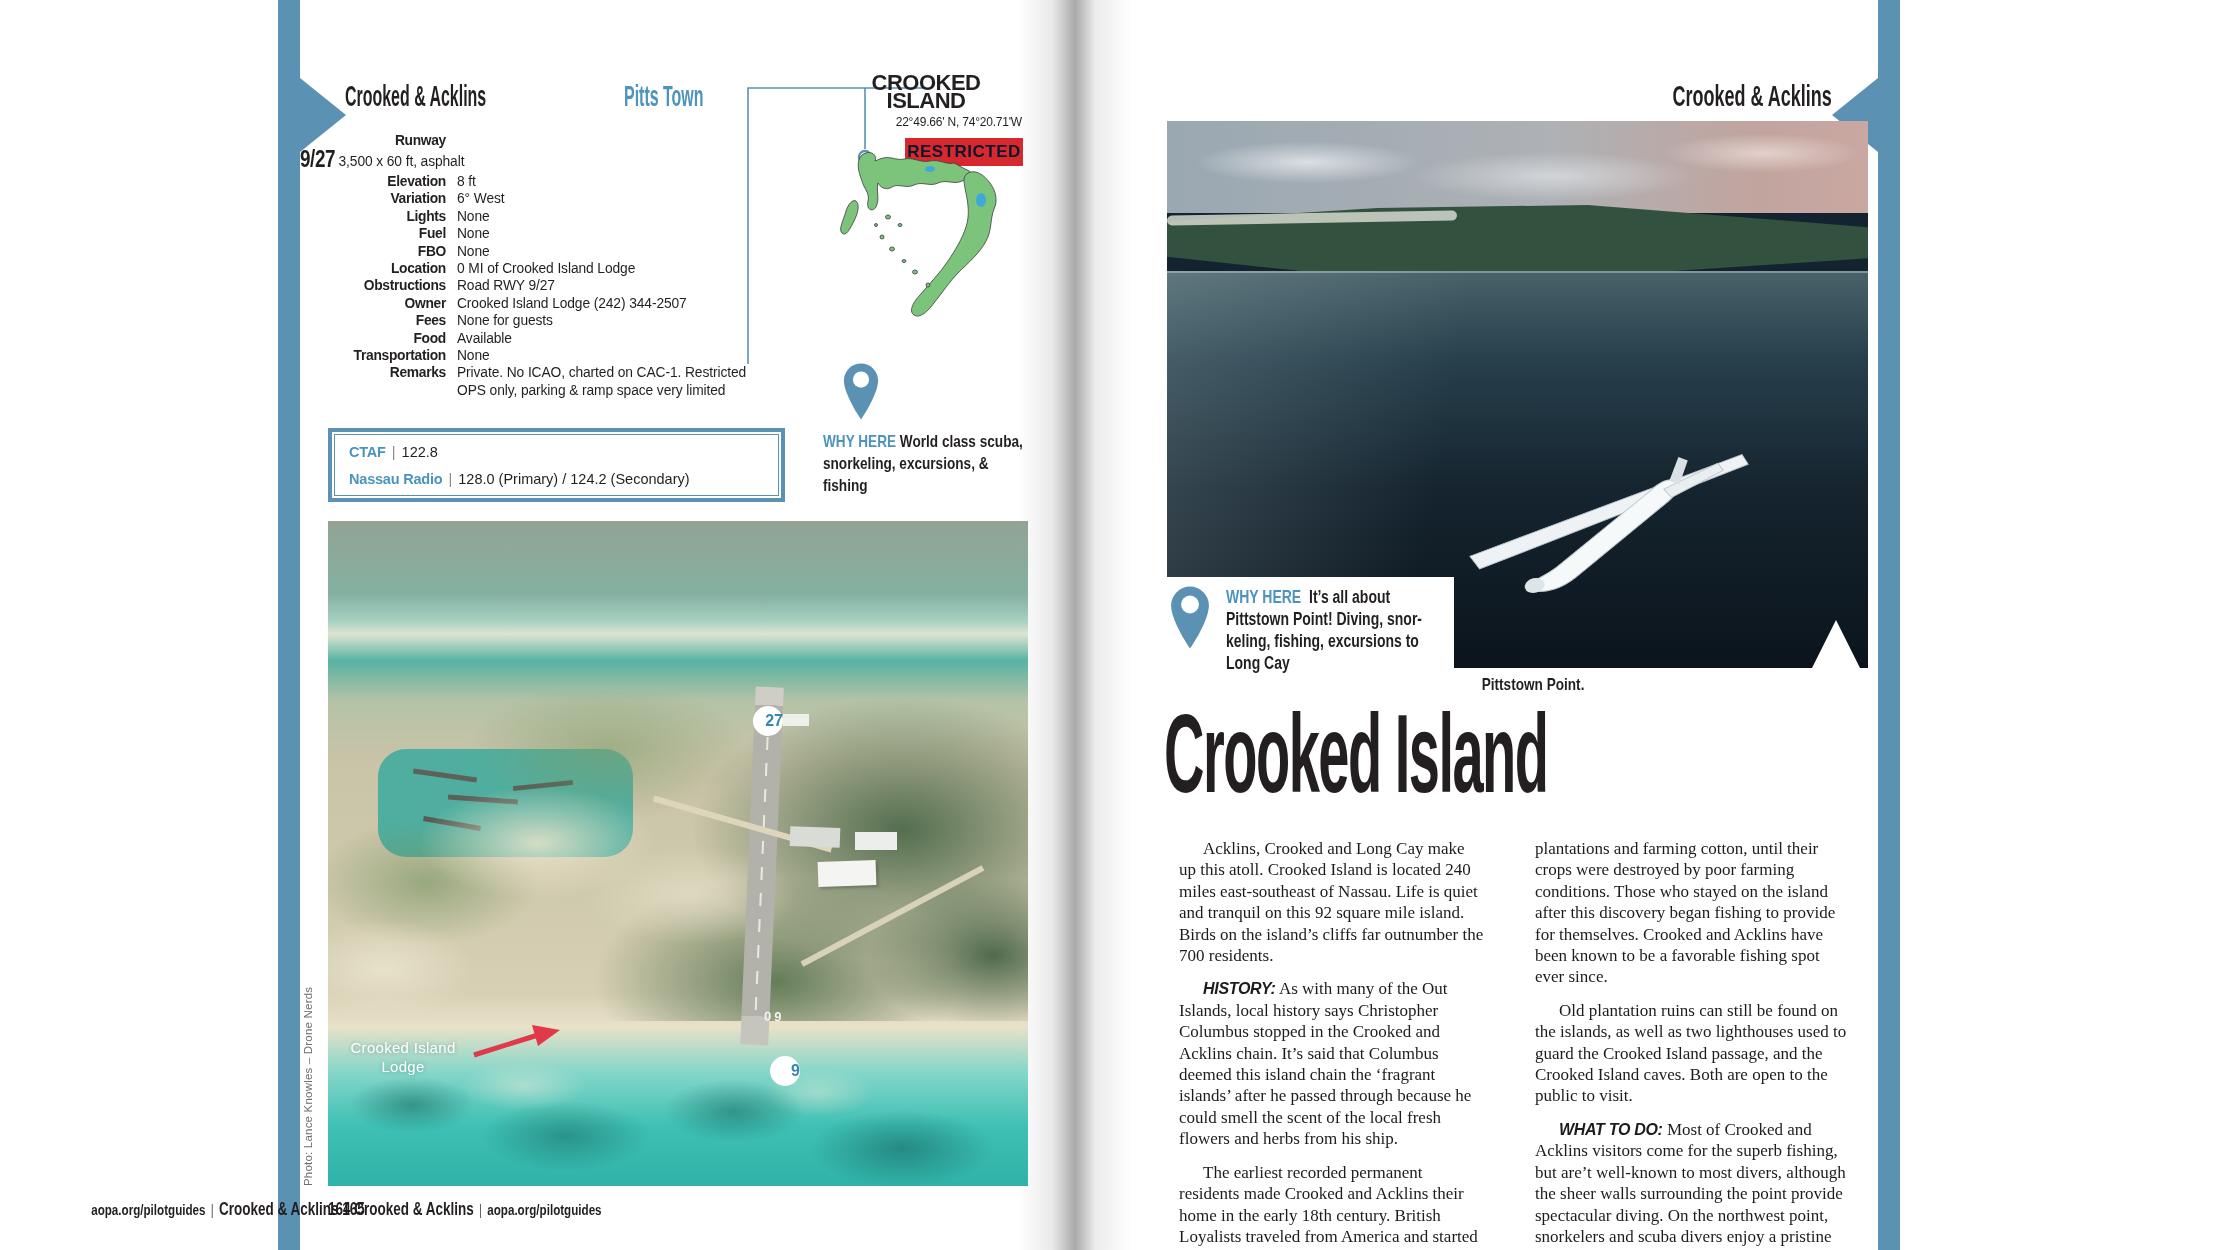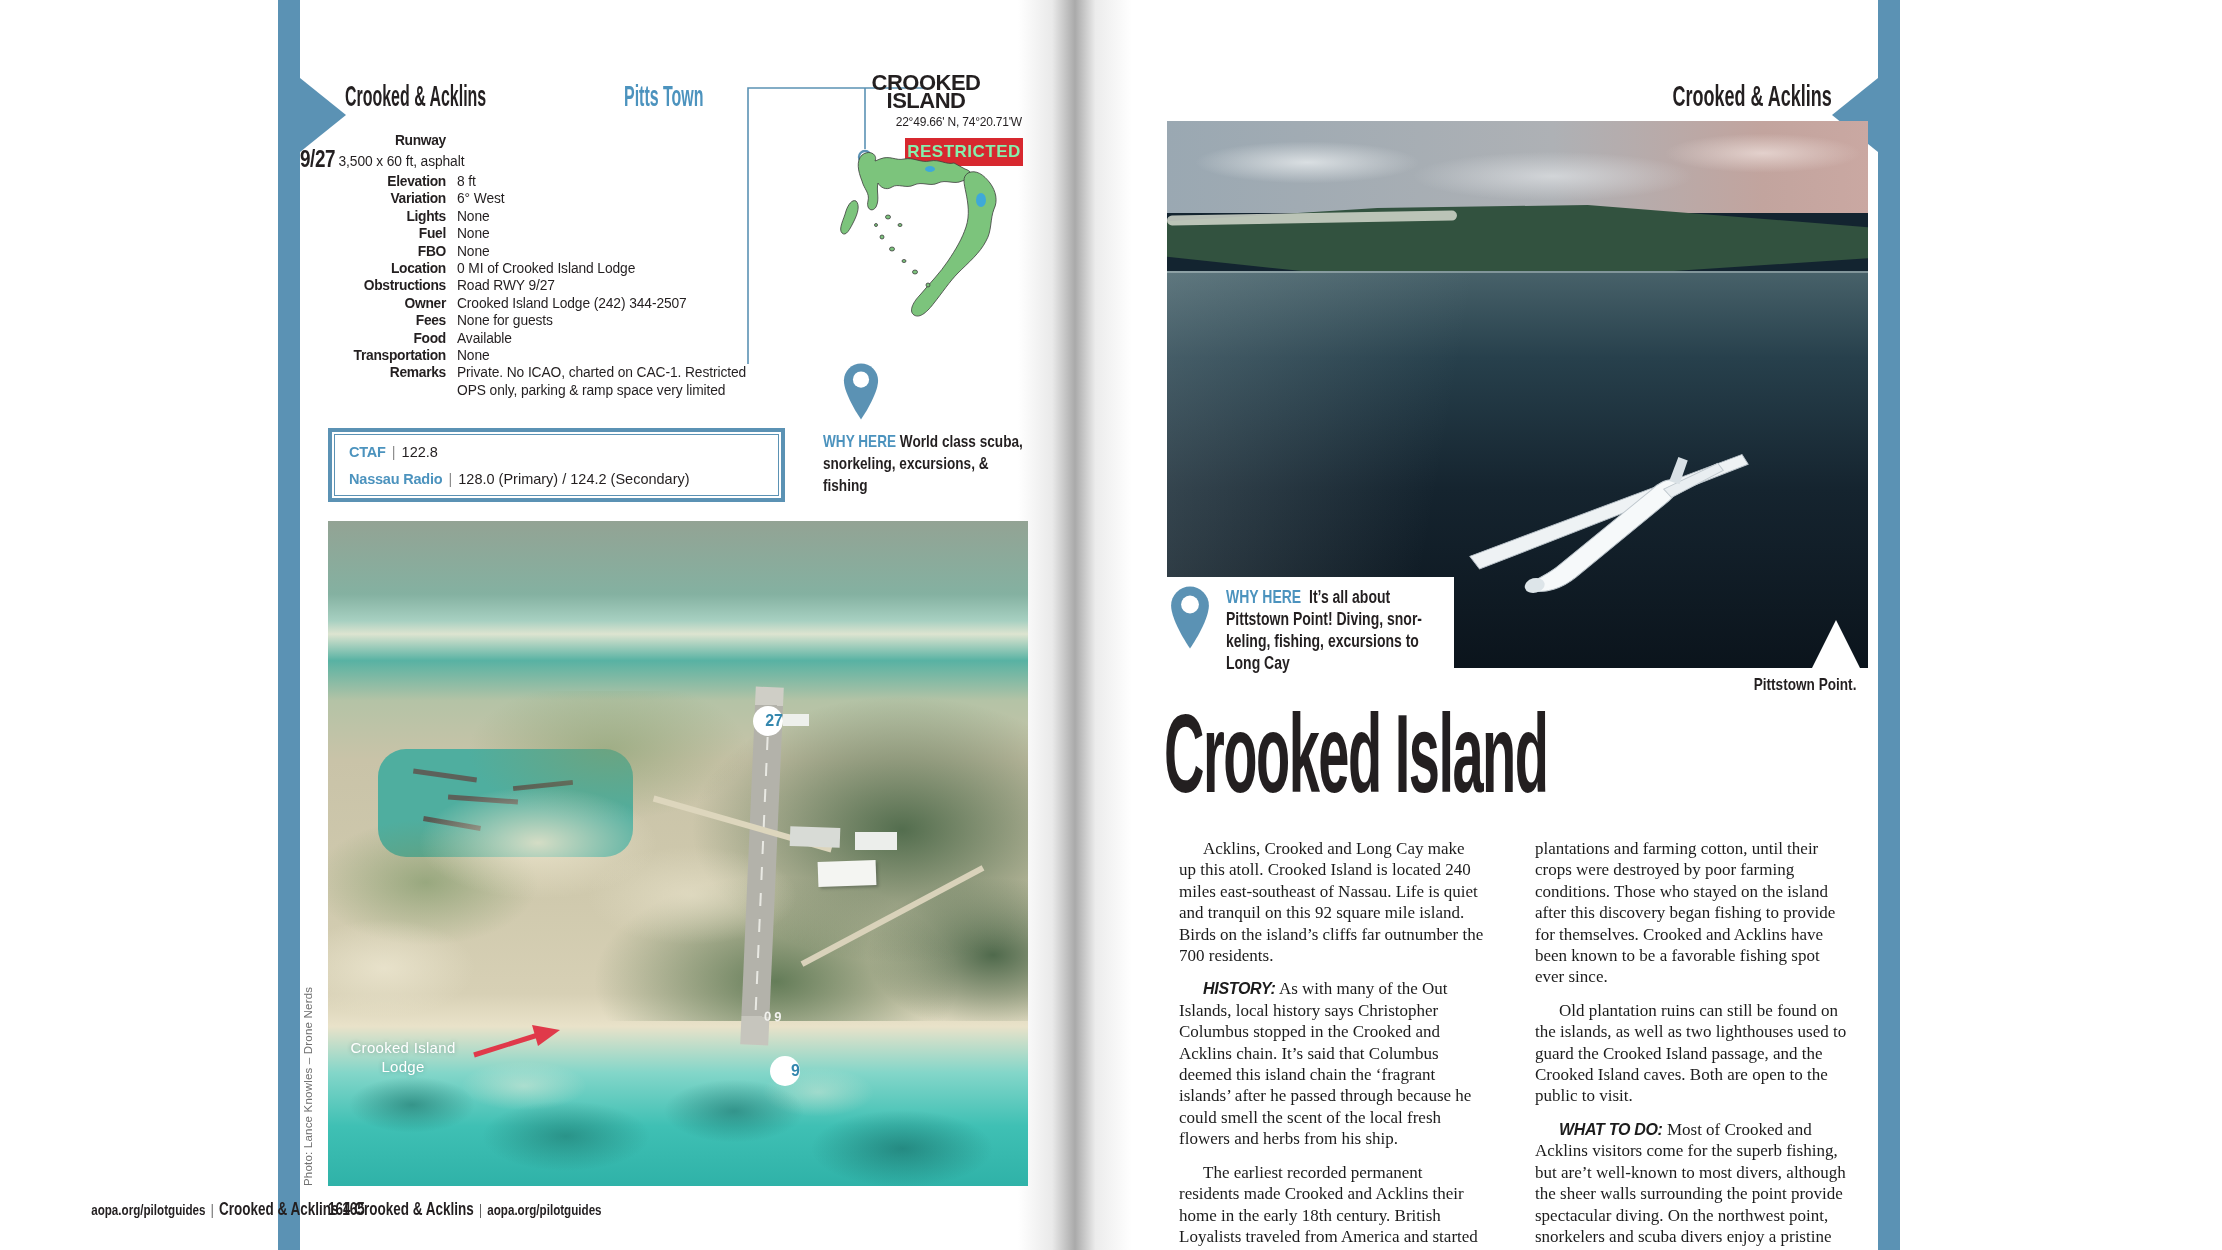--- a/index.html
+++ b/index.html
@@ -35,39 +35,39 @@
   
   #freqbox{position:absolute;left:328px;top:428px;width:457px;height:74px;border:4px solid #5b92b4;box-sizing:border-box;}
   #freqbox .inner{position:absolute;left:2px;top:2px;right:2px;bottom:2px;border:1px solid #5b92b4;padding:9px 0 0 14px;box-sizing:border-box;}
   .freq-row{font-size:14.5px;line-height:16px;margin-bottom:11px;white-space:nowrap;}
   .freq-row b{letter-spacing:-.2px;}
   .freq-sep{color:#8a8a8a;padding:0 6px;font-weight:normal;}
 
   
   #map-label{position:absolute;left:830px;top:74px;width:192px;text-align:center;font-weight:bold;font-size:22px;line-height:18px;letter-spacing:-.5px;}
   #map-coords{position:absolute;left:830px;top:115px;width:192px;text-align:right;font-size:12px;letter-spacing:-.2px;}
-  #restricted{position:absolute;left:905px;top:138px;width:118px;height:28px;background:#d7282f;color:#86efac;
+  #restricted{position:absolute;left:905px;top:138px;width:118px;height:28px;background:#d7282f;color:#0f172a;
               font-weight:bold;font-size:17px;letter-spacing:.5px;text-align:center;line-height:28px;}
   .whyhere{font-weight:bold;font-size:17px;line-height:22px;transform:scaleX(.8);transform-origin:left;white-space:nowrap;}
   #whyhere-left{position:absolute;left:823px;top:431px;}
   #whyhere-right-box{position:absolute;left:1167px;top:577px;width:287px;height:103px;background:#fff;}
   #whyhere-right-text{position:absolute;left:59px;top:9px;font-weight:bold;font-size:17.5px;line-height:22px;transform:scaleX(.8);transform-origin:left;white-space:nowrap;}
 
   
   #photo-left{position:absolute;left:328px;top:521px;width:700px;height:665px;overflow:hidden;
     background:linear-gradient(180deg,#93a394 0%,#84b1a1 11%,#a7d0c1 15%,#dde4d0 17%,#58b2a3 21%,#b4c3a6 27%,#c9c3a8 36%,#cfc9ad 56%,#d7d0b5 71%,#e9e2c9 76%,#83d6c9 83%,#3fc0b4 91%,#2fb2a8 100%);}
   #photo-right{position:absolute;left:1167px;top:121px;width:701px;height:547px;overflow:hidden;background:#132430;}
   .ph{position:absolute;}
   .badge{position:absolute;width:30px;height:30px;border-radius:50%;background:#fff;color:#2f7fa6;
          color:#3487ae;font-weight:bold;font-size:16px;text-align:right;line-height:30px;}
   #lodge-caption{position:absolute;left:10px;top:517px;width:130px;text-align:center;color:#fff;font-size:15px;line-height:19px;
                  letter-spacing:.3px;text-shadow:0 0 4px rgba(0,60,60,.35);}
   #credit{position:absolute;left:302px;top:958px;height:228px;writing-mode:vertical-rl;transform:rotate(180deg);
           font-size:11.5px;color:#6f6f6f;letter-spacing:.2px;}
-  #caption-right{position:absolute;left:1456px;top:675px;width:400px;text-align:right;font-size:17px;line-height:20px;}
+  #caption-right{position:absolute;left:1456px;top:675px;width:400px;text-align:left;font-size:17px;line-height:20px;}
   #photo-notch{position:absolute;left:1812px;top:620px;width:0;height:0;border-bottom:48px solid #fff;
                border-left:24px solid transparent;border-right:24px solid transparent;}
 
   
   #title{position:absolute;left:1164px;top:704px;font-weight:bold;font-size:112px;line-height:100px;letter-spacing:-3px;
          transform:scaleX(.5);transform-origin:left;white-space:nowrap;}
   .col{position:absolute;top:826px;font-family:"Liberation Serif",serif;font-size:17px;line-height:21.4px;color:#1c1c1c;}
   #col1{left:1167px;width:330px;}
   #col2{left:1523px;width:340px;}
   .col p{margin:12px;text-indent:24px;}

